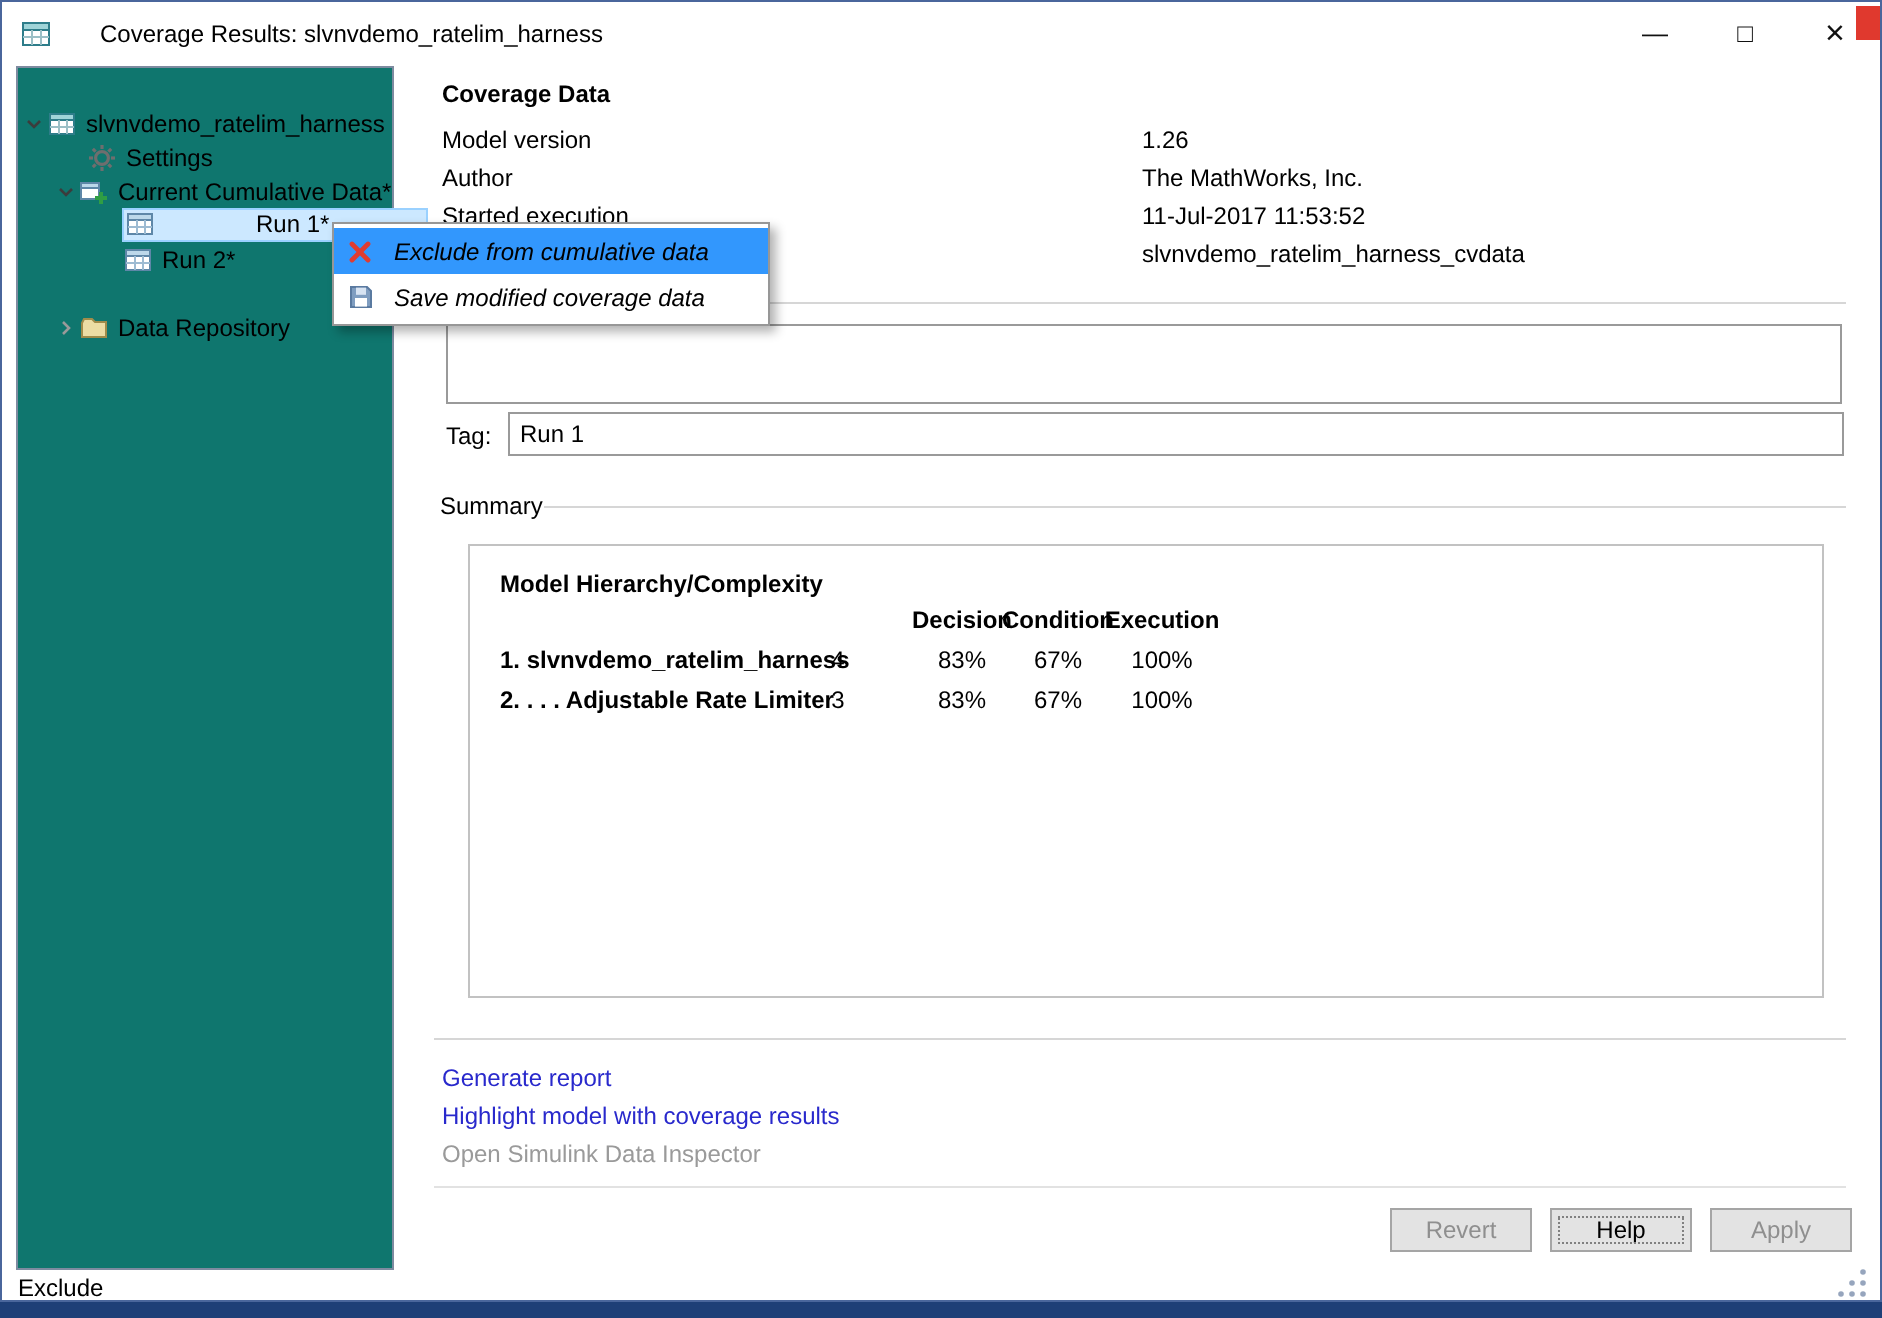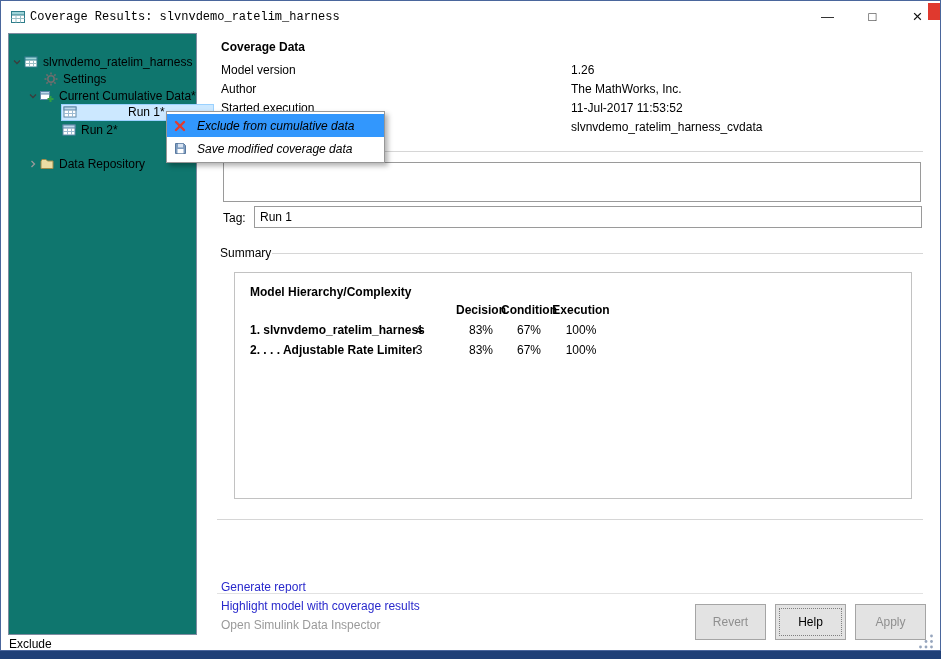--- a/index.html
+++ b/index.html
@@ -10,21 +10,21 @@
   .abs { position:absolute; }
 
   #window { position:absolute; left:0; top:0; width:941px; height:651px; background:#fff;
             border:1px solid #4a669c; }
   #taskbar { position:absolute; left:0; top:651px; width:941px; height:8px; background:#1e3f77; }
 
   
   .titlebar { position:absolute; left:0; top:0; width:100%; height:31px; background:#fff;
               display:flex; align-items:center; }
   .app-icon { margin-left:9px; flex:none; }
-  .title-text { margin-left:4px;font-family:Liberation Mono, monospace; }
+  .title-text { margin-left:24px; }
   .tb-spacer { flex:1; }
   .winbtn { width:45px; height:31px; display:flex; align-items:center; justify-content:center;
             font-size:13px; color:#111; cursor:default; }
   .winbtn.close { font-size:17px; }
   .red-frag { position:absolute; right:0; top:2px; width:12px; height:17px; background:#e0392e; z-index:6; }
 
   
   #tree { position:absolute; left:7px; top:32px; width:189px; height:602px;
           border:1px solid #7e8ba0; background:#0f766e; }
   .trow { position:absolute; left:0; height:17px; width:100%; display:flex; align-items:center;
@@ -52,24 +52,24 @@
              border:1px solid #9a9a9a; background:#fff; }
   .taginput { position:absolute; left:253px; top:205px; width:668px; height:22px;
               border:1px solid #9a9a9a; padding:2px 5px;
               font:12px "Liberation Sans",sans-serif; background:#fff; }
 
   .sbox { position:absolute; left:233px; top:271px; width:678px; height:227px;
           border:1px solid #c2c2c2; background:#fff; }
   .scell { position:absolute; white-space:nowrap; }
   .center { text-align:center; }
 
-  .link { position:absolute; left:220px; color:#2929cc; cursor:pointer;margin-top:48px; }
+  .link { position:absolute; left:220px; color:#2929cc; cursor:pointer; }
   .link.disabled { color:#9a9a9a; cursor:default; }
 
-  .btn { position:absolute; top:603px; width:71px; height:36px; background:#e3e3e3;
+  .btn { position:absolute; top:603px; width:71px; height:22px; background:#e3e3e3;
          border:1px solid #a5a5a5; display:flex; align-items:center; justify-content:center; }
   .btn.disabled { color:#8f8f8f; }
   .btn.focus::after { content:""; position:absolute; left:3px; top:3px; right:3px; bottom:3px;
                       border:1px dotted #808080; }
 </style>
 </head>
 <body>
 
 <div id="window">
 

